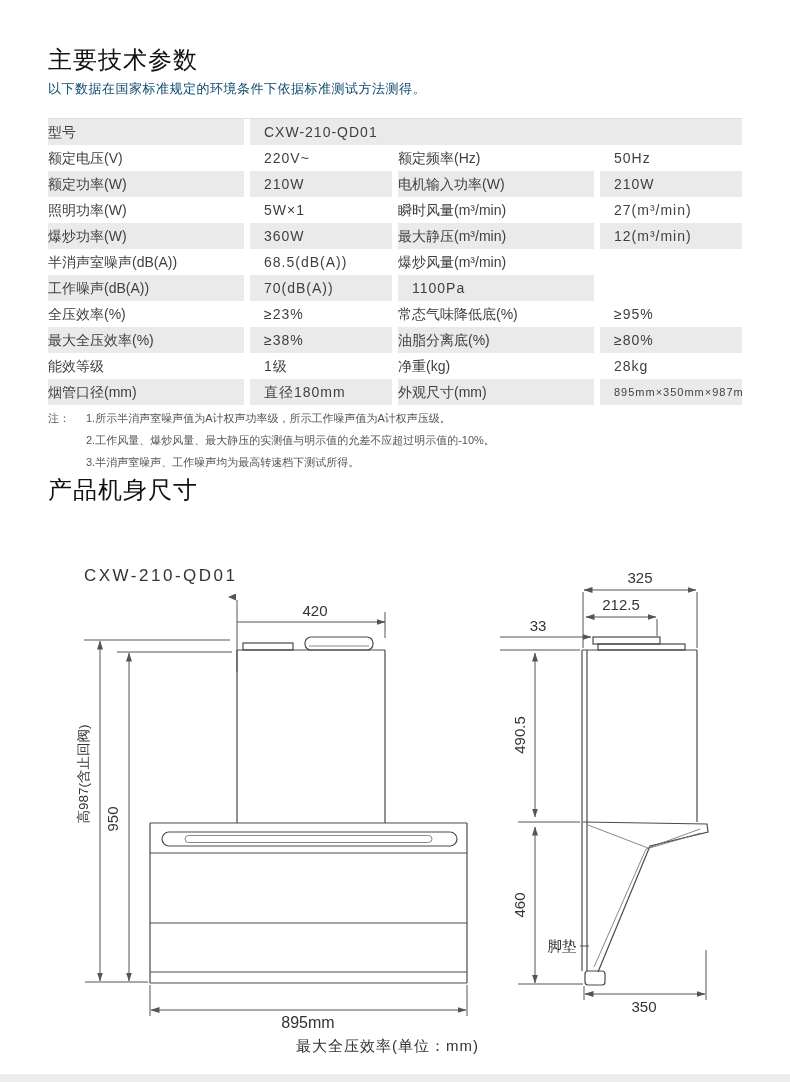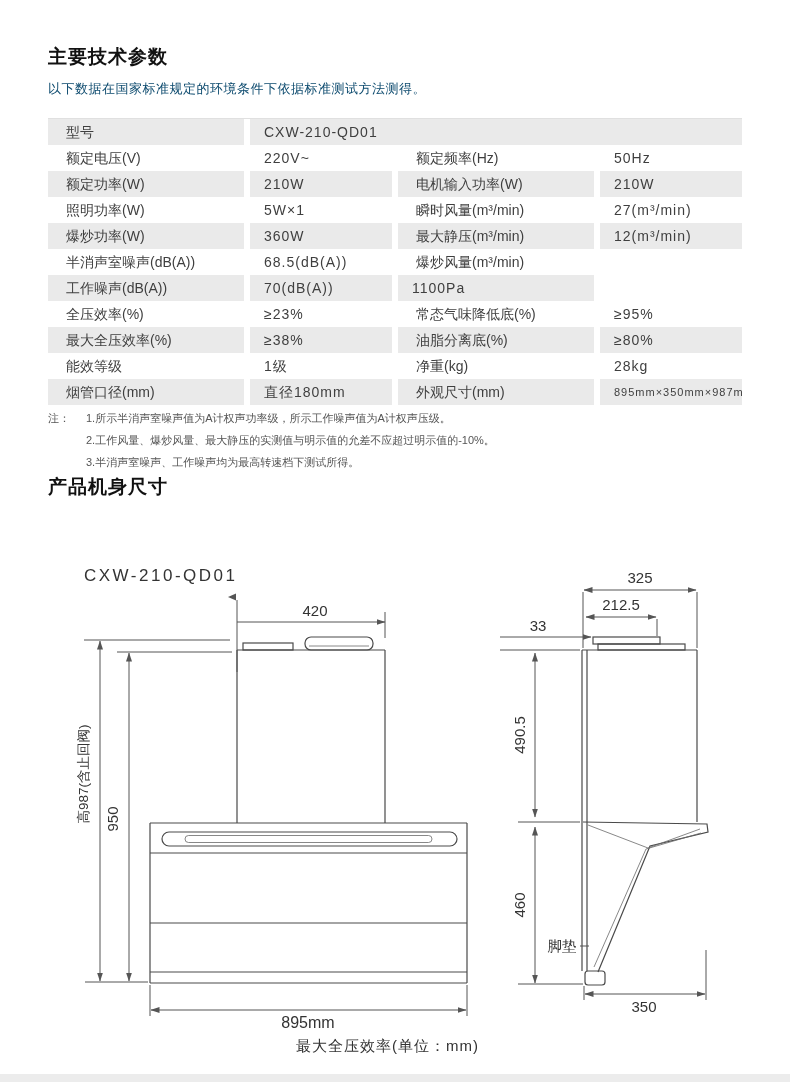--- a/index.html
+++ b/index.html
@@ -1,28 +1,28 @@
 <!DOCTYPE html>
 <html><head>
 <meta charset="utf-8">
 <style>
   html,body{margin:0;padding:0;background:#fff;}
   .page{
     position:relative;width:790px;height:1082px;background:#ffffff;overflow:hidden;
     font-family:"Liberation Sans","DejaVu Sans",sans-serif;color:#3f3f3f;
   }
   .abs{position:absolute;}
-  .sec-title{left:48px;font-size:19px;font-weight:bold;color:#111;letter-spacing:1px;}
+  .sec-title{left:48px;font-size:24px;font-weight:normal;color:#111;letter-spacing:1px;}
   .sec-sub{left:48px;top:80px;font-size:13px;color:#0c4a6e;letter-spacing:0.5px;}
 
   
   .spec-table{left:48px;top:118px;width:694px;border-top:1px solid #e0e0e0;}
   .spec-row{display:grid;grid-template-columns:196px 142px 196px 142px;column-gap:6px;height:26px;line-height:26px;font-size:14px;}
   .spec-row .c{white-space:nowrap;overflow:hidden;}
-  .spec-row .lab{padding-left:18px;color:#3f3f3f;}
+  .spec-row .lab{color:#3f3f3f;}
   .spec-row .val{padding-left:14px;color:#3f3f3f;letter-spacing:1px;}
   .spec-row:nth-child(odd) .c{background:#eaeaea;}
   .span3{grid-column:2 / 5;}
   .small-val{font-size:11px;letter-spacing:0;line-height:27px;}
 
   
   .notes{left:48px;top:407px;font-size:11px;color:#555;line-height:22px;}
   .note-line{white-space:nowrap;}
   .note-line .pfx{display:inline-block;width:38px;}
   .note-indent{padding-left:38px;}

